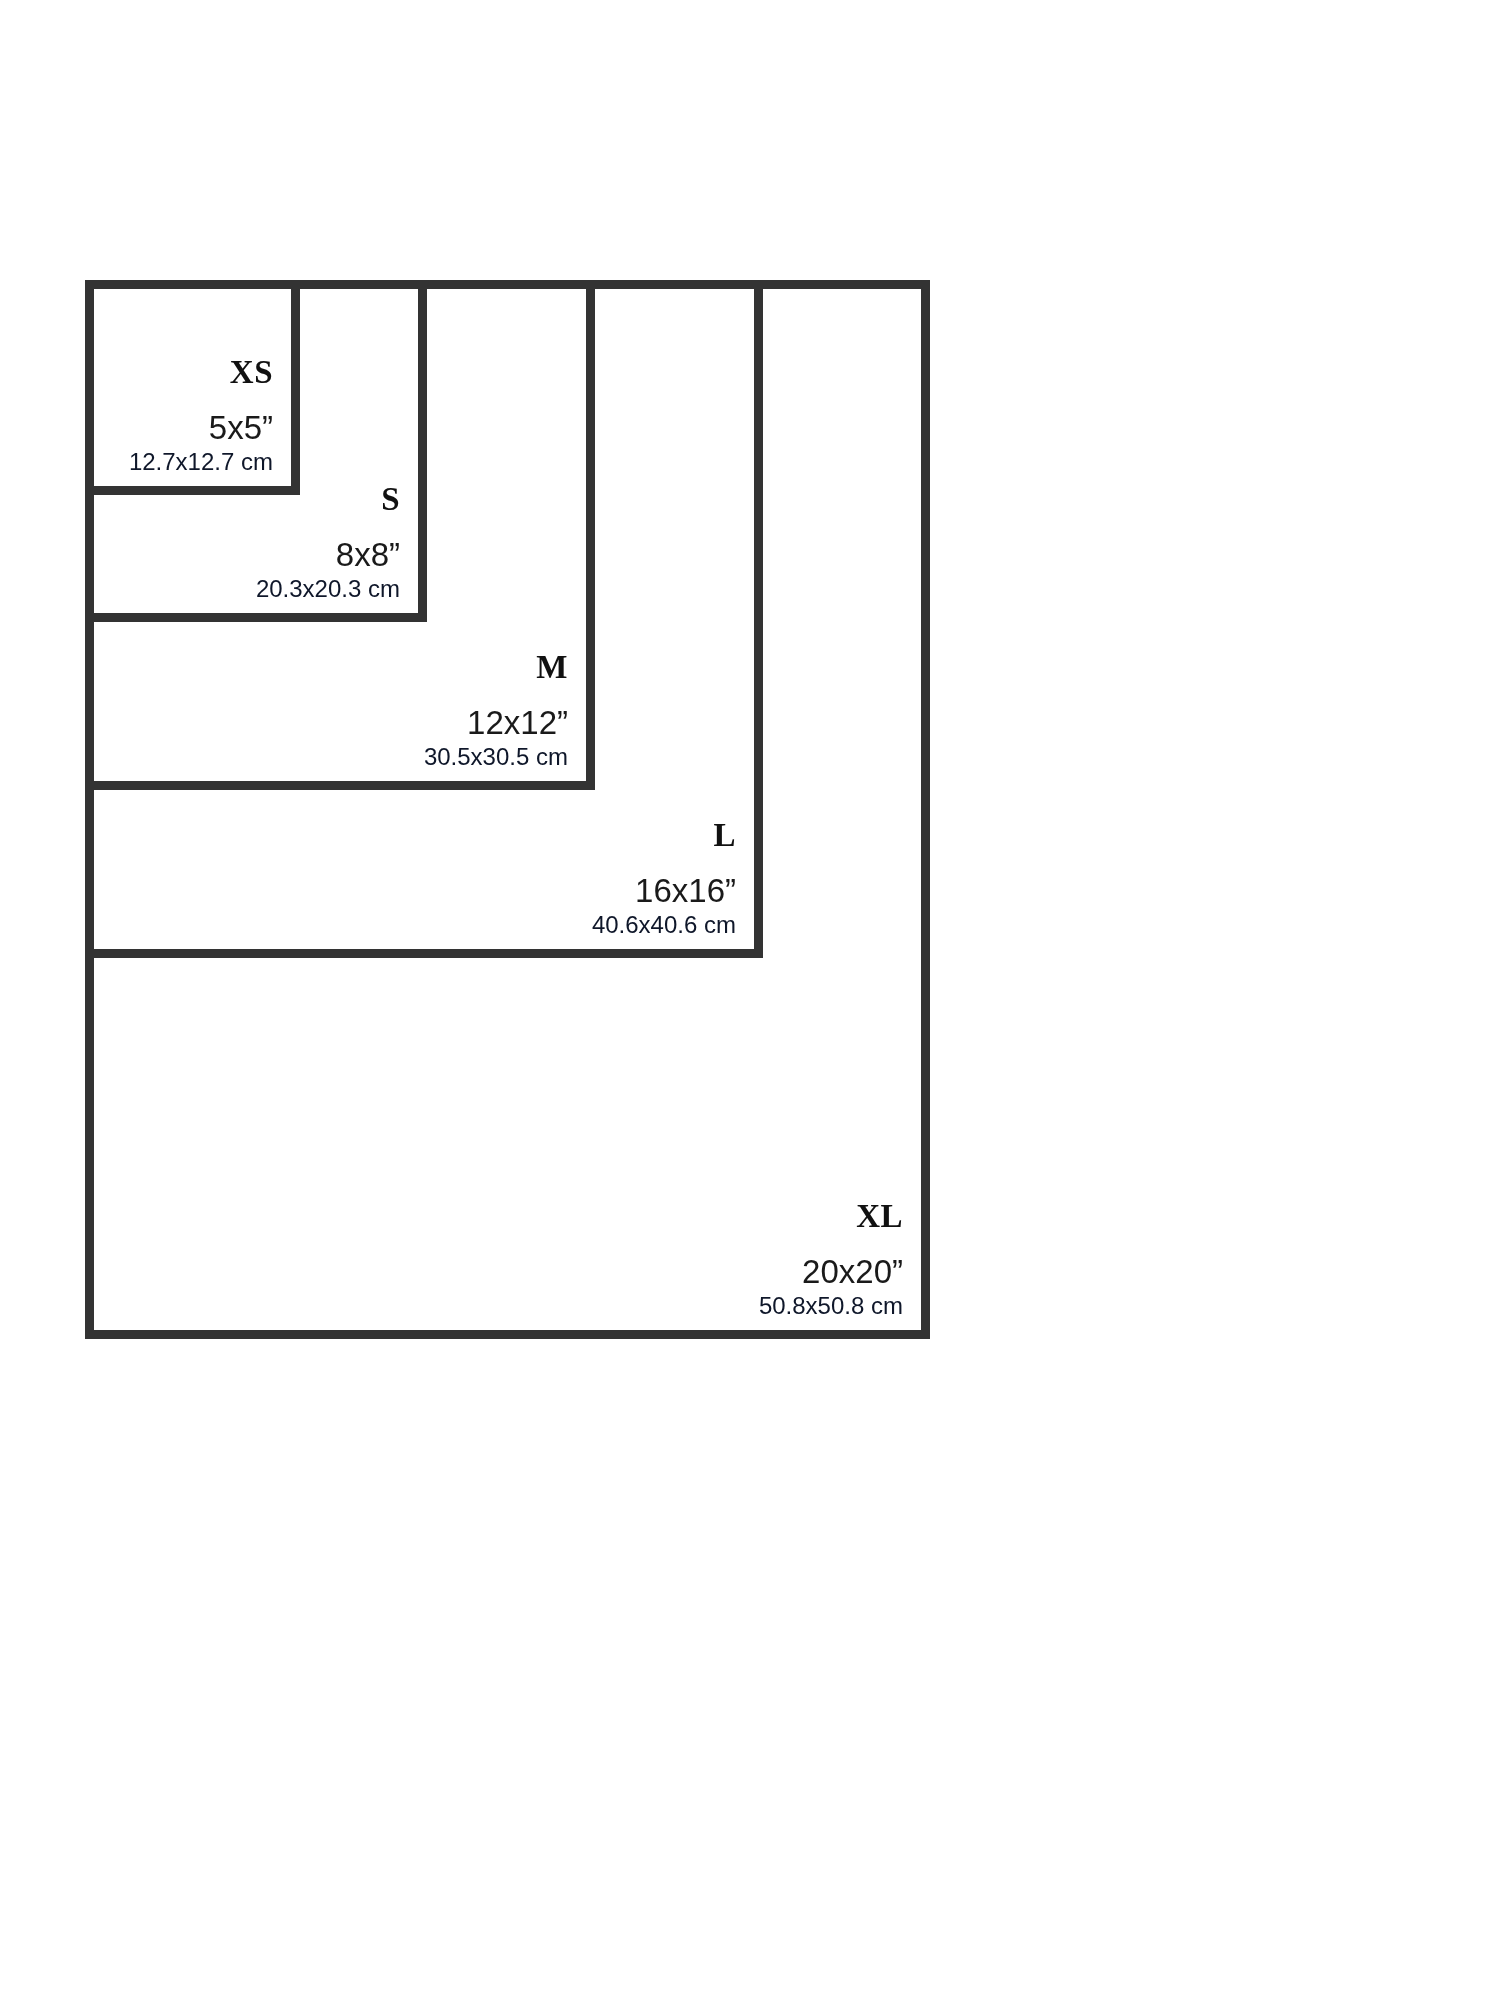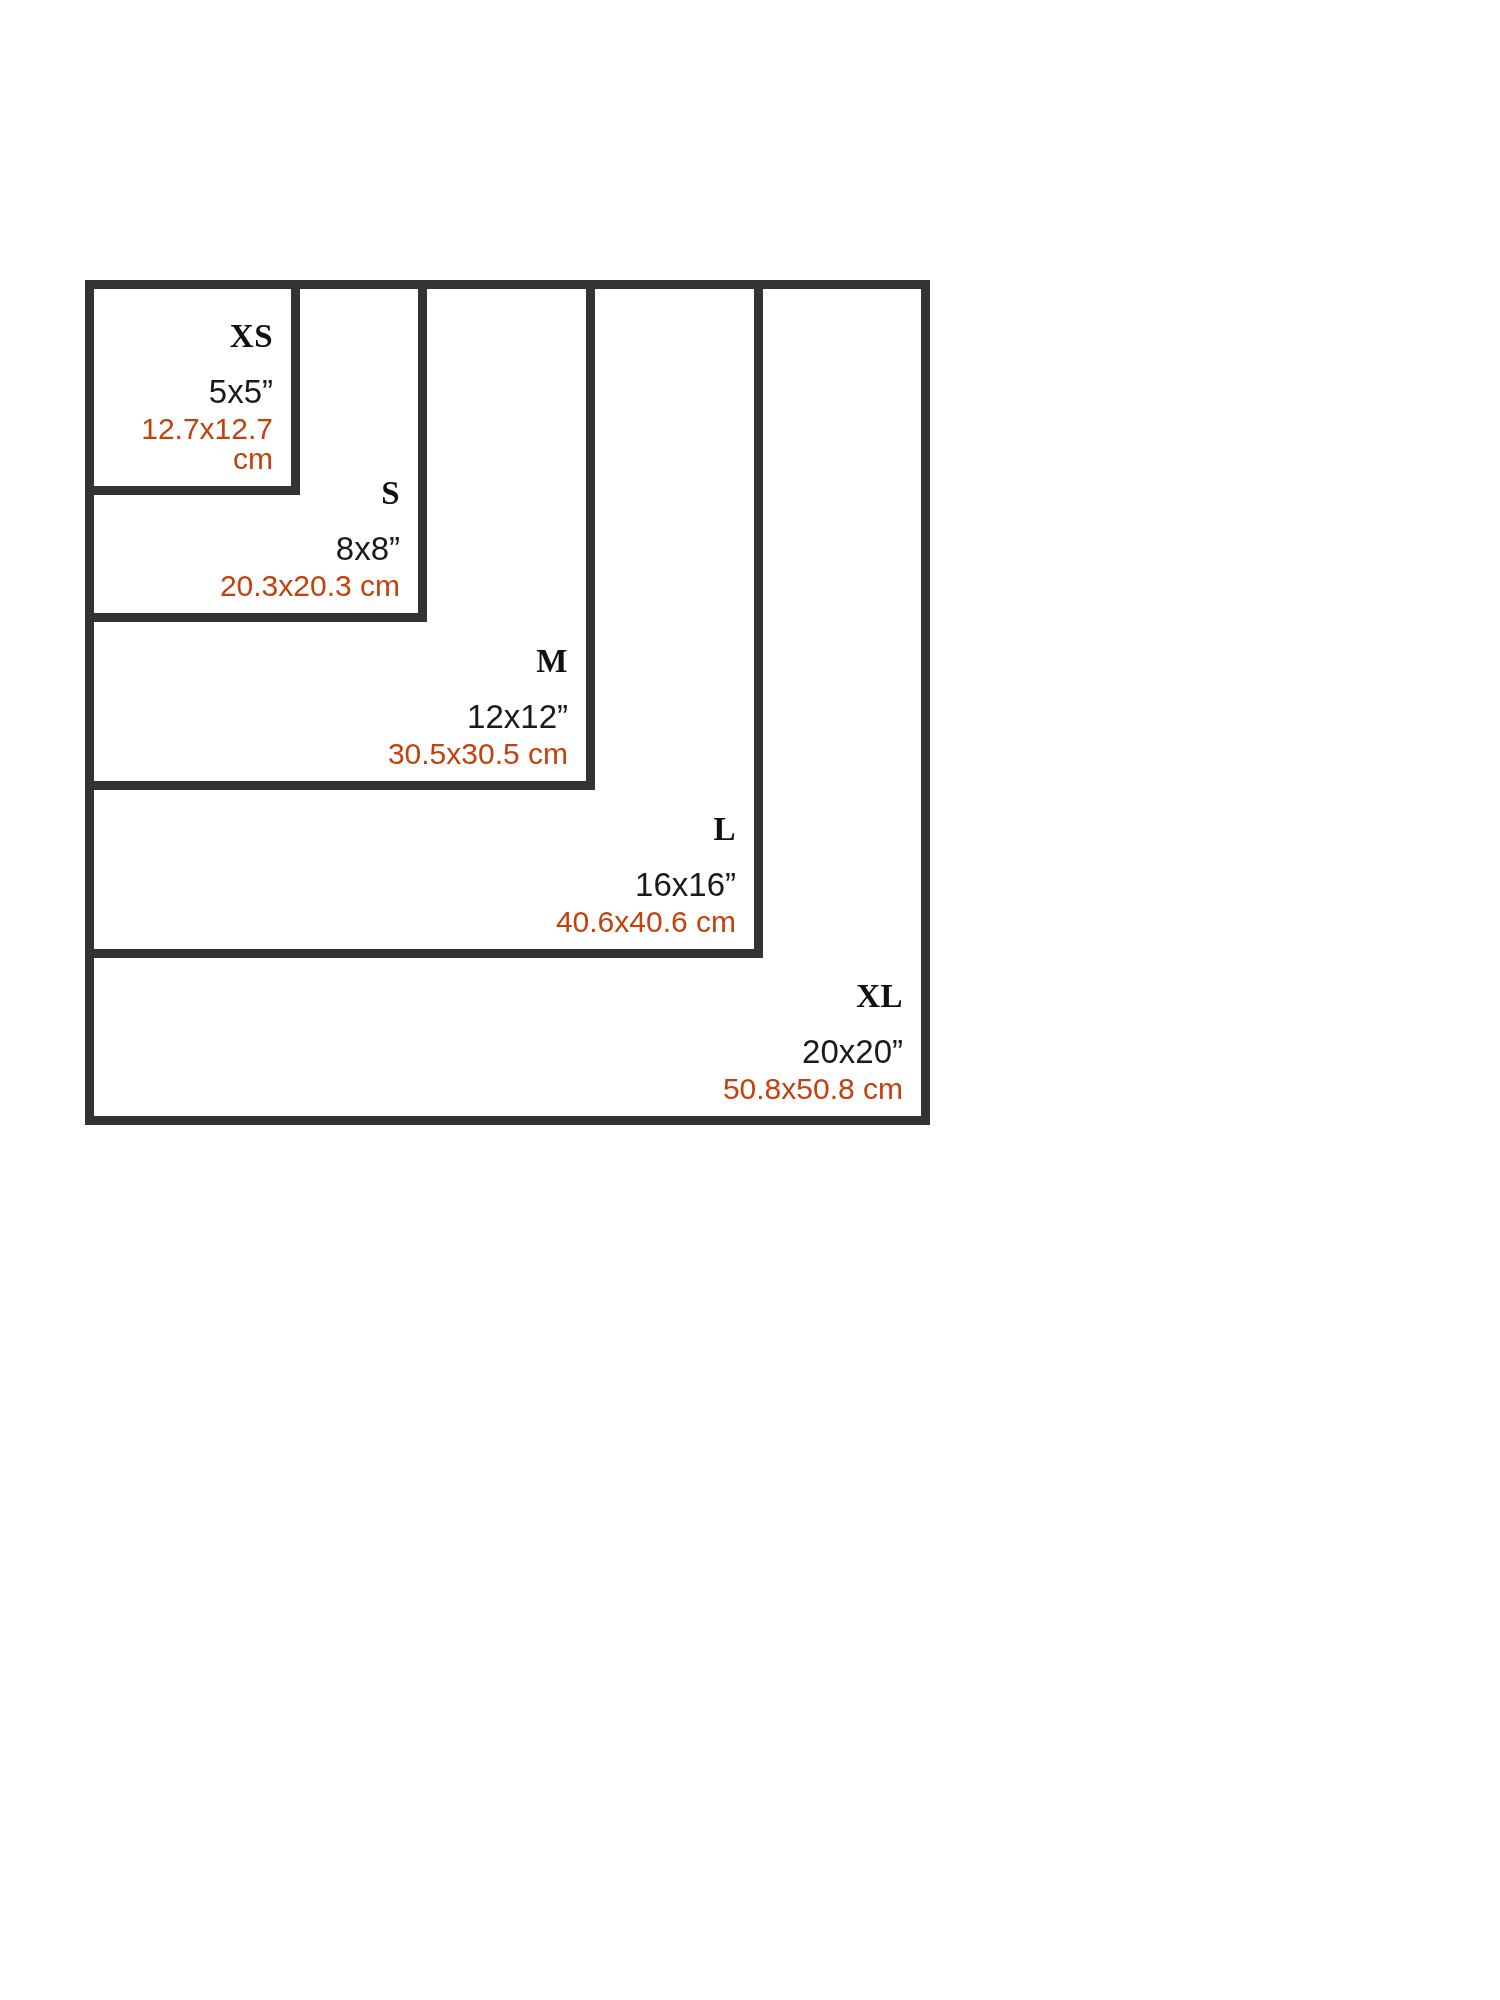--- a/index.html
+++ b/index.html
@@ -54,22 +54,22 @@
     display: block;
     font-weight: 400;
     font-size: 33px;
     color: #1a1a1a;
     margin-bottom: 6px;
   }
 
   .size-cm {
     display: block;
     font-weight: 400;
-    font-size: 30px;
-    color: #c2410c;
+    font-size: 24px;
+    color: #0f172a;
   }
 </style>
 </head>
 <body>
 
 <div id="chart-canvas">
 
   <div class="size-box" id="box-xs" style="left: 85px; top: 280px; width: 215px; height: 215px; border-color: rgb(51, 51, 51); z-index: 6;">
     <div class="size-label">
       <span class="size-name">XS</span>
@@ -95,21 +95,21 @@
   </div>
 
   <div class="size-box" id="box-l" style="left: 85px; top: 280px; width: 678px; height: 678px; border-color: rgb(51, 51, 51); z-index: 3;">
     <div class="size-label">
       <span class="size-name">L</span>
       <span class="size-inch">16x16”</span>
       <span class="size-cm">40.6x40.6 cm</span>
     </div>
   </div>
 
-  <div class="size-box" id="box-xl" style="left: 85px; top: 280px; width: 845px; height: 845px; border-color: rgb(51, 51, 51); z-index: 2;">
+  <div class="size-box" id="box-xl" style="left: 85px; top: 280px; width: 845px; height: 1059px; border-color: rgb(51, 51, 51); z-index: 2;">
     <div class="size-label">
       <span class="size-name">XL</span>
       <span class="size-inch">20x20”</span>
       <span class="size-cm">50.8x50.8 cm</span>
     </div>
   </div>
 
 
 </div>
 

